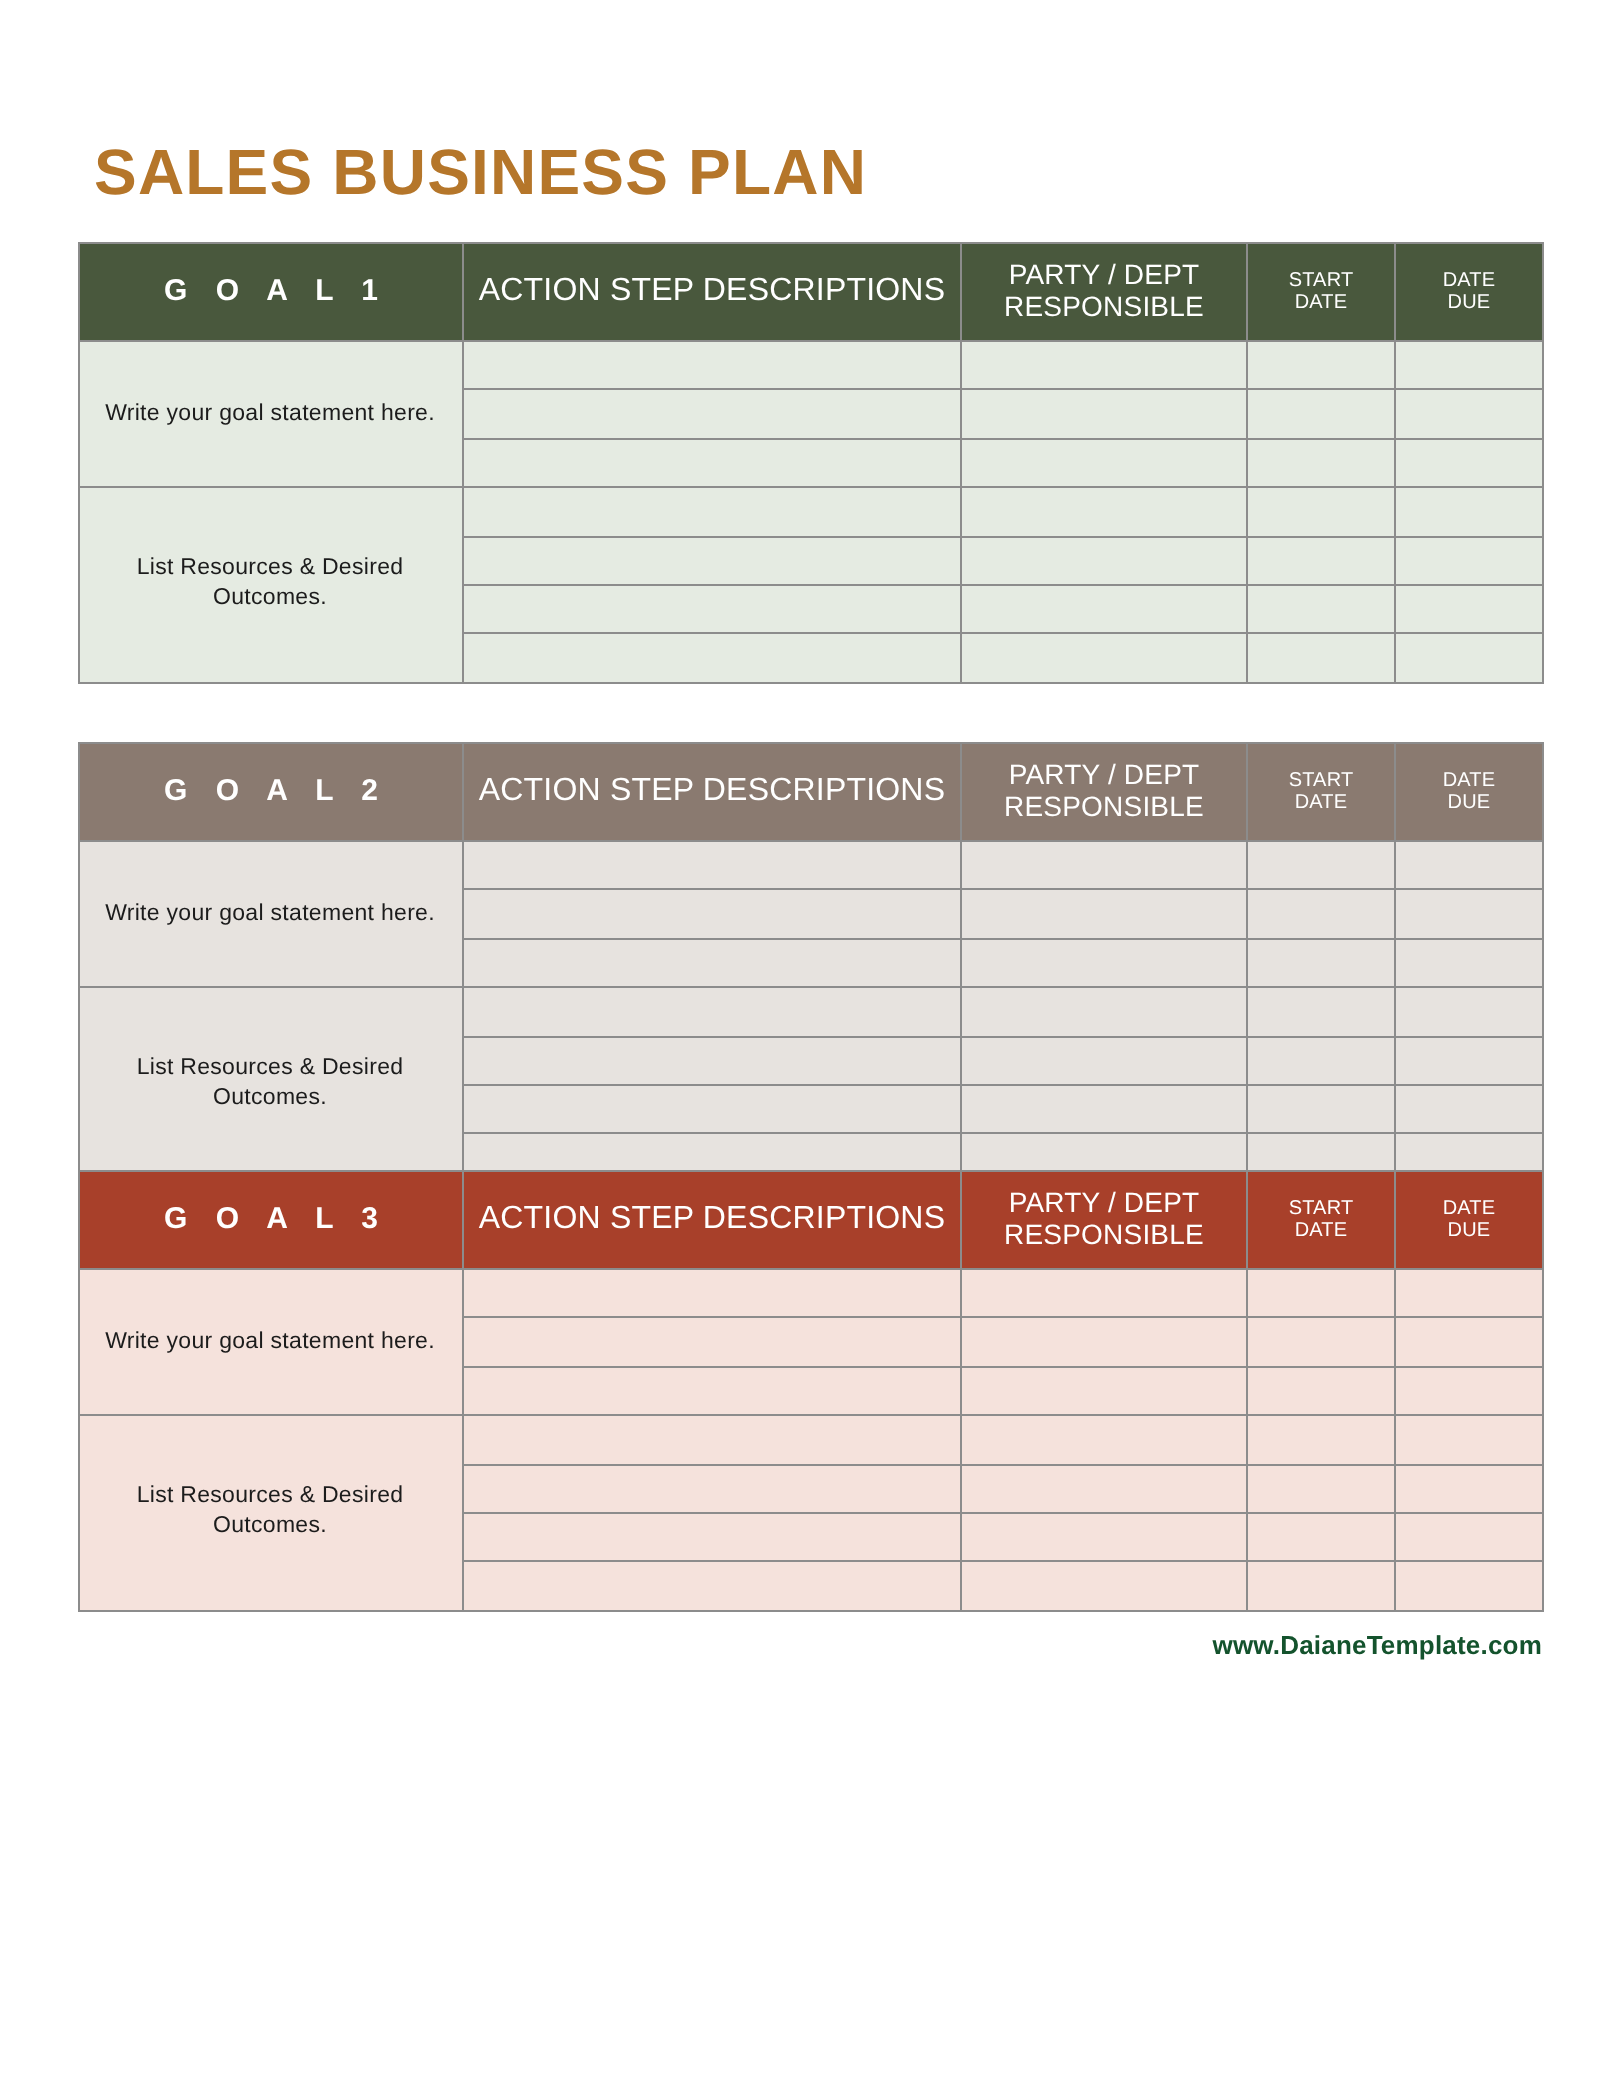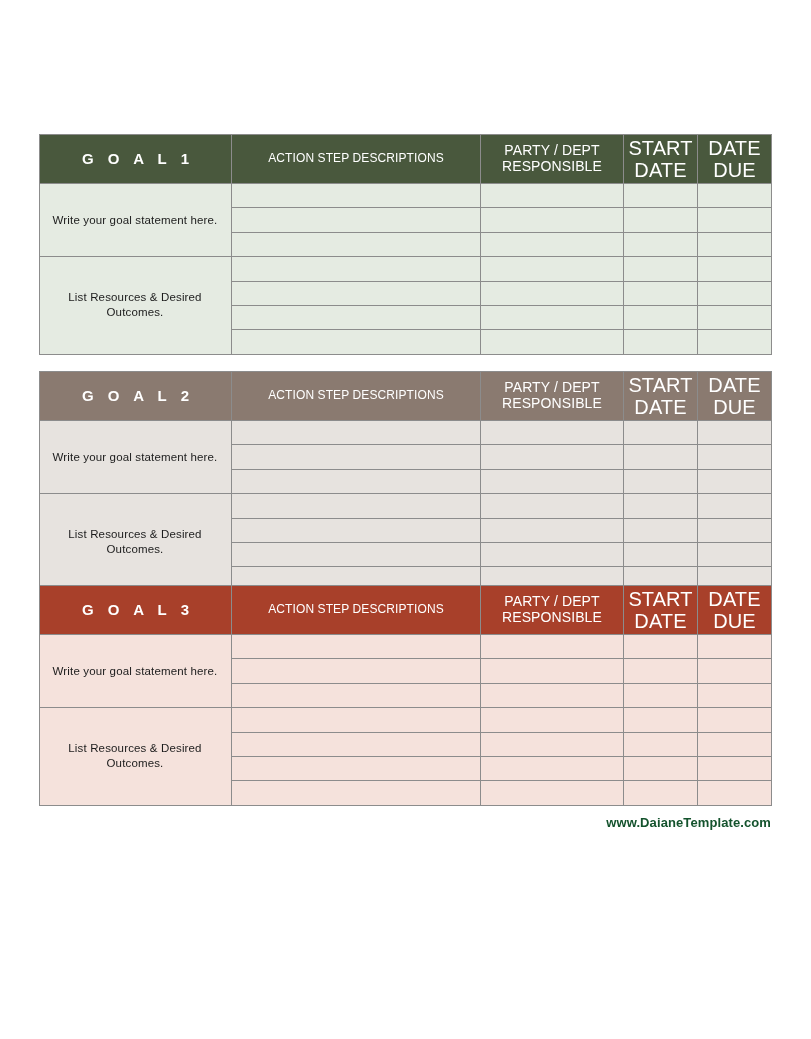--- a/index.html
+++ b/index.html
@@ -56,34 +56,34 @@
     box-sizing: border-box;
   }
 
   
   thead th {
     height: 49px;
     color: #ffffff;
     text-align: center;
     vertical-align: middle;
     font-weight: normal;
-    font-size: 12px;
+    font-size: 16px;
     line-height: 1.12;
     letter-spacing: 0.1px;
     border-color: #ffffff;
   }
   thead th.goal-cell {
     font-size: 15px;
     font-weight: bold;
     letter-spacing: 5px;
     text-indent: 5px;
   }
   thead th.col-party { font-size: 14px; }
   thead th.col-start,
-  thead th.col-due   { font-size: 20px; }
+  thead th.col-due   { font-size: 10px; }
 
   
   tbody td {
     height: 24.4px;
     border-color: #9a9a9a;
   }
   td.label-cell {
     padding: 0 10px 0 9px;
     vertical-align: middle;
     font-size: 11.5px;
@@ -115,22 +115,23 @@
     color: #14532d;
     letter-spacing: 0.1px;
     white-space: nowrap;
   }
 </style>
 </head>
 <body>
 
 <div class="page">
 
-
-  <table class="goal-table t-goal1" style="top:134px;border-radius:10px;">
+  <div class="doc-title">SALES BUSINESS PLAN</div>
+
+  <table class="goal-table t-goal1" style="top:121px;border-radius:10px;">
     <colgroup>
       <col class="c-goal">
         <col class="c-act">
         <col class="c-party">
       <col class="c-start">
         <col class="c-due">
     </colgroup>
     <thead>
       <tr>
         <th class="goal-cell">G O A L   1</th>

